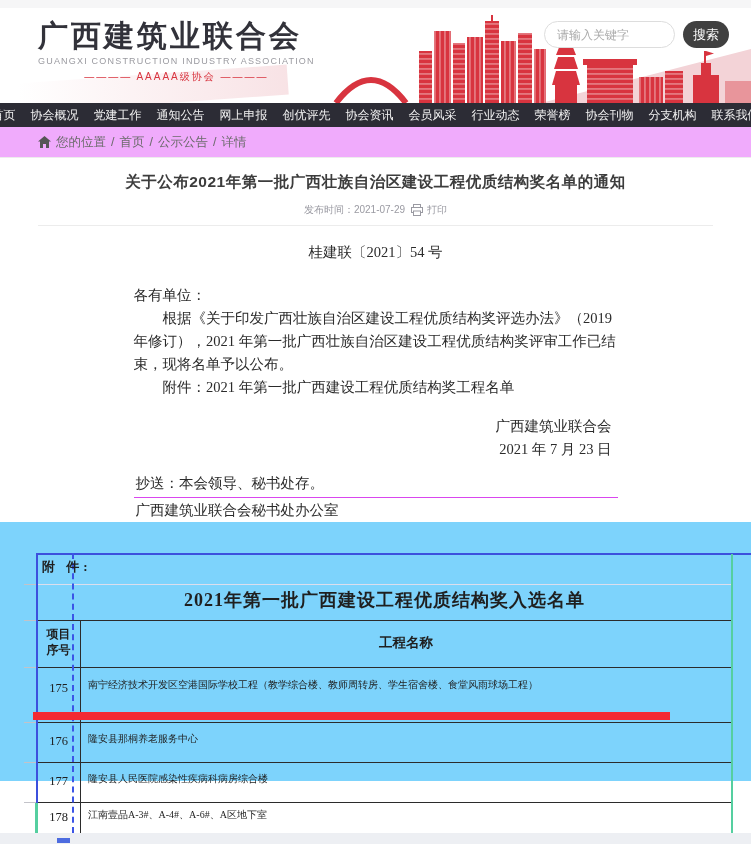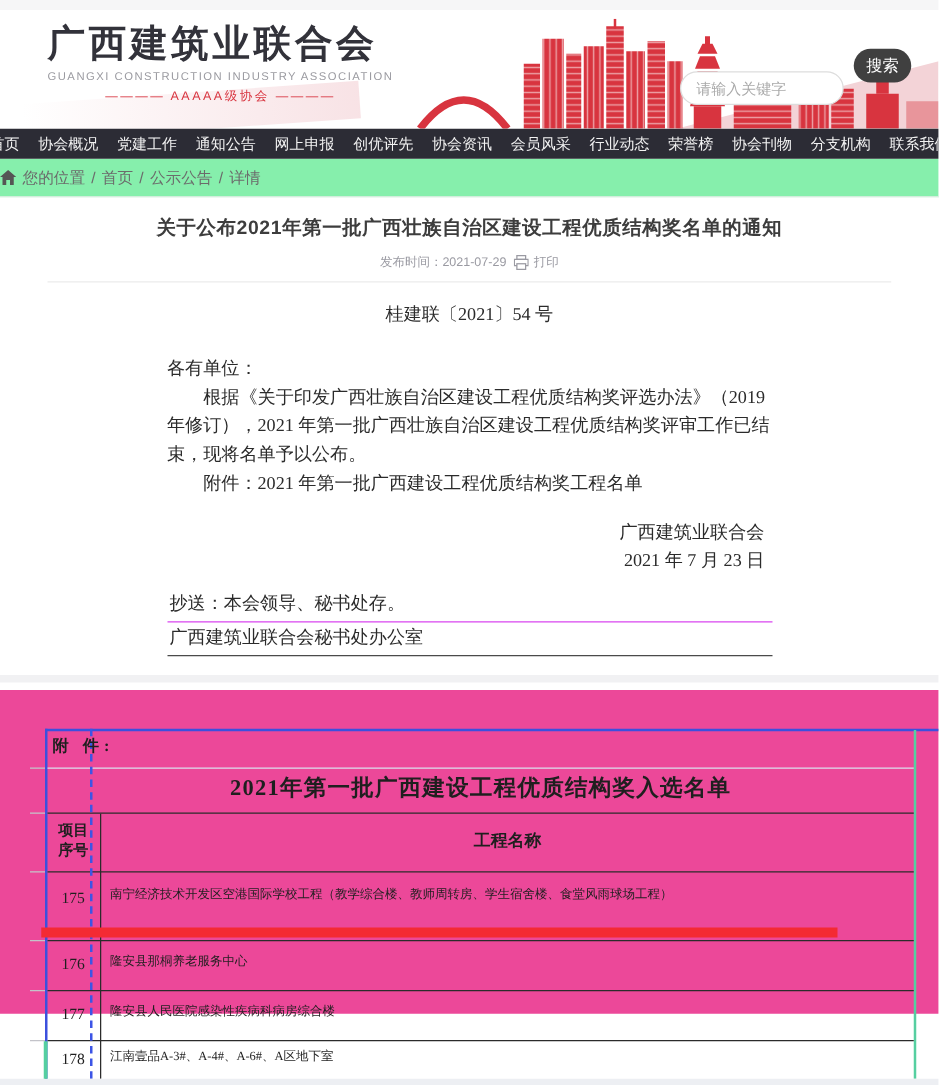--- a/index.html
+++ b/index.html
@@ -15,33 +15,33 @@
   .skyline { position:absolute; right:0; bottom:0; width:420px; height:88px; z-index:1; }
   .pinkwash { position:absolute; left:18px; top:66px; width:270px; height:30px;
               background:linear-gradient(to right, rgba(242,203,208,0), rgba(242,203,208,.55));
               transform:rotate(-4deg); z-index:0; }
   .logo { position:absolute; left:38px; top:10px; z-index:2; cursor:pointer; }
   .logo-title { font-size:30px; font-weight:bold; color:#32323a; letter-spacing:3px; line-height:36px; }
   .logo-sub { font-size:9px; color:#9a9aa0; letter-spacing:1.2px; margin-top:2px; }
   .logo-level { font-size:10px; color:#d8343f; letter-spacing:2px; margin-top:4px; text-align:center; }
   .search { position:absolute; left:544px; top:13px; z-index:3; display:flex; align-items:center; }
   .search input { width:131px; height:27px; border:1px solid #ddd; border-radius:14px; padding:0 12px;
-                  font-size:12px; color:#444; outline:none; background:#fff; font-family:"Liberation Sans",sans-serif;margin-top:36px; }
+                  font-size:12px; color:#444; outline:none; background:#fff; font-family:"Liberation Sans",sans-serif; }
   .search input::placeholder { color:#aaa; }
   .search button { margin-left:8px; width:46px; height:27px; border:none; border-radius:14px;
                    background:#404040; color:#fff; font-size:13px; cursor:pointer; font-family:Liberation Serif, serif; }
 
   
   .nav { position:absolute; left:0; top:103px; width:751px; height:24px; background:#2c2c35;
          display:flex; align-items:center; justify-content:center; gap:15px; z-index:4; }
   .nav-item { color:#f2f2f2; font-size:12px; cursor:pointer; white-space:nowrap; }
 
   
-  .crumbbar { position:absolute; left:0; top:127px; width:751px; height:31px; background:#86efac;
-              border-bottom:1px solid #ededed; display:flex; align-items:center; }
+  .crumbbar { position:absolute; left:0; top:127px; width:751px; height:31px; background:#f0abfc;
+              border-bottom:1px solid #ededed; display:flex; align-items:center; padding-left:38px; }
   .crumbbar, .crumbbar span { font-size:12.5px; color:#6b6b6b; }
   .crumb-sep { margin:0 5px; color:#9a9a9a; }
   .crumb-link { color:#d8343f; cursor:pointer; }
   .home-ico { margin-right:5px; display:inline-flex; }
 
   
   .article { position:absolute; left:0; top:158px; width:751px; height:382px; background:#fff; overflow:hidden; }
   .art-title { margin-top:14px; text-align:center; font-size:15.5px; font-weight:bold; color:#3d3d3d; letter-spacing:.5px; }
   .art-meta { margin-top:10px; text-align:center; font-size:10px; color:#9a9aa2;
               display:flex; justify-content:center; align-items:center; gap:6px; }
@@ -52,21 +52,21 @@
   .doc p.indent { text-indent:2em; }
   .sign { text-align:right; padding-right:6px; margin-top:16px; }
   .cc { margin-top:10px; }
   .cc-line1 { border-bottom:1px solid #d946ef; padding:1px 2px 2px 2px; }
   .cc-line2 { border-bottom:1px solid #4a4a4a; padding:1px 2px 2px 2px; display:flex; justify-content:space-between; }
 
   
   .divider { position:absolute; left:0; top:540px; width:751px; height:6px; background:#f1f1f3; }
 
   
-  .sheet { position:absolute; left:0; top:552px; width:751px; height:259px; background:#ec4899;
+  .sheet { position:absolute; left:0; top:522px; width:751px; height:259px; background:#7dd3fc;
            font-family:"Liberation Serif", serif; color:#1f1f1f; }
   .sheet .abs { position:absolute; }
   .ln-top   { left:36px; top:31px; width:715px; height:2px; background:#3c50dd; }
   .ln-left  { left:36px; top:31px; width:2px; height:280px; background:#3c50dd; }
   .ln-right { left:731px; top:32px; width:2px; height:279px; background:#55cfa0; }
   .hl { left:38px; width:693px; height:1px; background:#2b2b2b; }
   .hl-light { left:38px; width:693px; height:1px; background:#dcdeed; }
   .vdiv { left:80px; top:99px; width:1px; height:212px; background:#2b2b2b; }
   .dashln { left:72px; top:31px; height:280px; width:0; border-left:2px dashed #3c55e6; }
   .stub { left:24px; width:12px; height:1px; background:#c3c3c9; }

